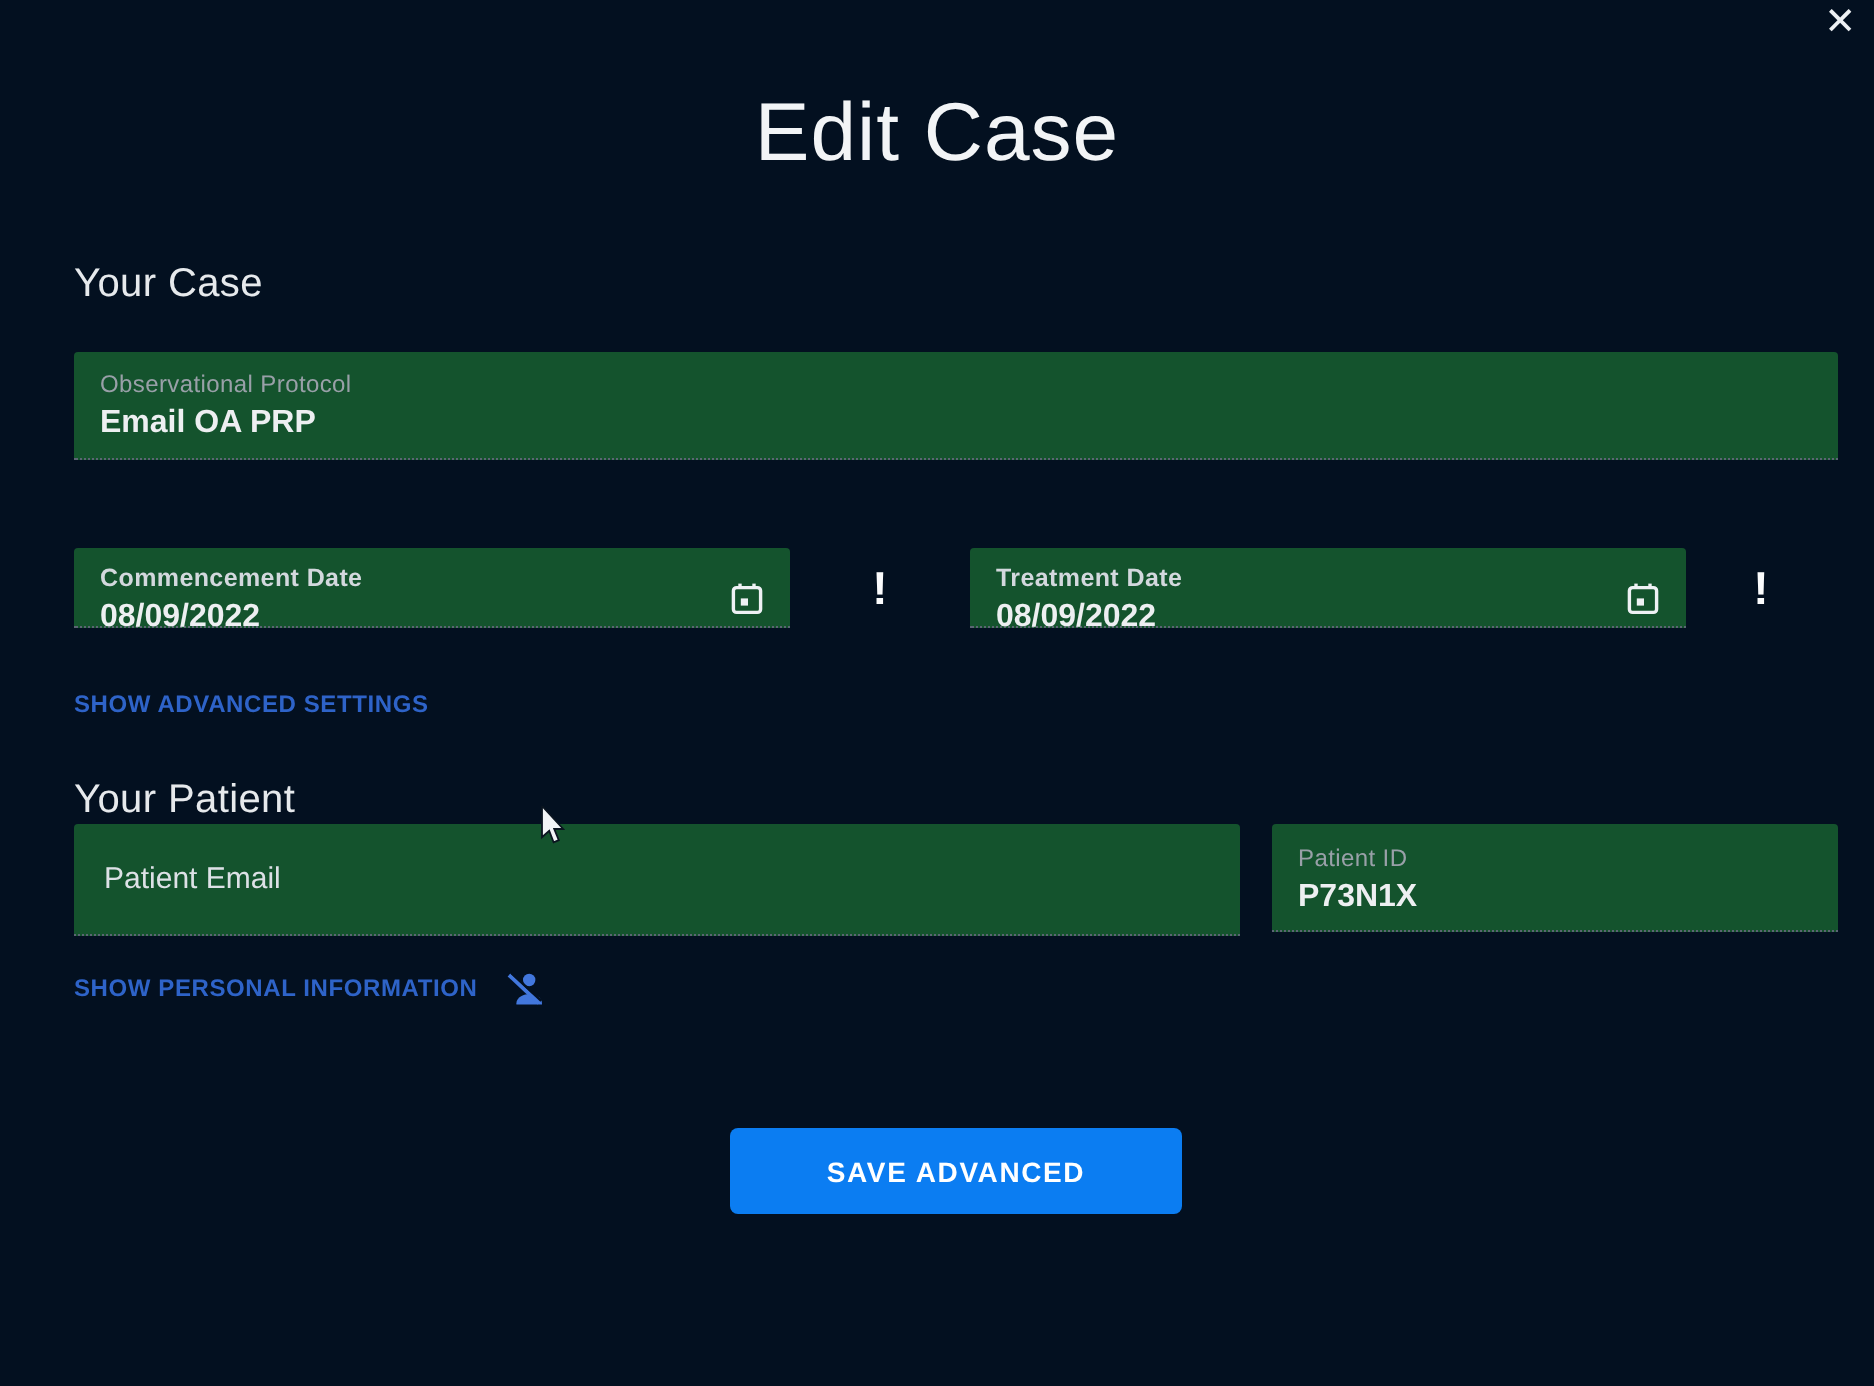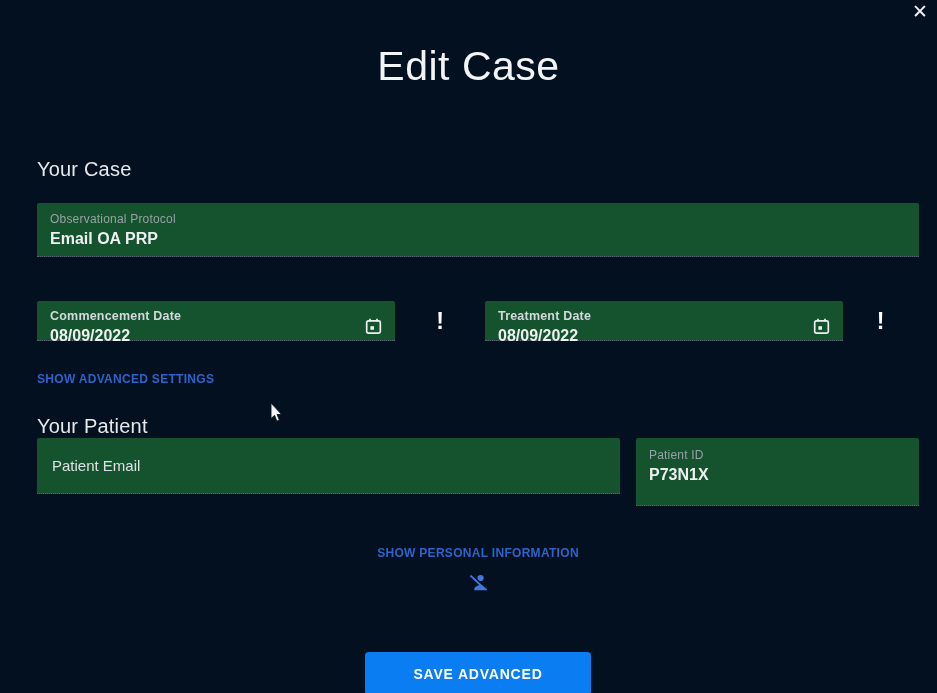--- a/index.html
+++ b/index.html
@@ -24,21 +24,21 @@
     letter-spacing:0.5px;
     margin-top:13px;
   }
   .content{padding:0 18px 0 37px;}
   .section-heading{
     font-size:20px;
     font-weight:400;
     color:#e6e9ec;
     letter-spacing:0.2px;
   }
-  .heading-case{margin-top:68px;}
+  .heading-case{margin-top:41px;}
   .heading-patient{margin-top:28px;}
   .field{
     background:#14532d;
     border-bottom:1px dotted #5b6573;
     border-radius:2px 2px 0 0;
     box-sizing:border-box;
   }
   .protocol-field{
     height:54px;margin-top:22px;
     padding:9px 14px 0 13px;
@@ -60,35 +60,35 @@
   .warn-spacer{
     width:90px;display:flex;align-items:center;justify-content:center;
     color:#fbfcfd;font-size:23px;font-weight:700;
   }
   .warn-end{width:75px;}
   .link{
     font-size:12px;font-weight:700;color:#2e63c8;
     letter-spacing:0.3px;cursor:default;display:inline-block;
   }
   .advanced-link{margin-top:31px;}
-  .personal-row{margin-top:40px;display:flex;align-items:center;gap:13px;flex-direction:column;}
+  .personal-row{margin-top:17px;display:flex;align-items:center;gap:13px;}
   .patient-row{display:flex;gap:16px;}
   .email-field{
     width:583px;height:56px;flex:none;
     display:flex;align-items:center;padding:0 13px;
   }
   .email-field input{
     background:transparent;border:none;outline:none;
     width:100%;
     font-family:"Liberation Sans","DejaVu Sans",sans-serif;
     font-size:15px;font-weight:500;color:#e7eaee;
   }
   .email-field input::placeholder{color:#dde1e6;opacity:1;}
   .id-field{
-    flex:1;height:68px;
+    flex:1;height:54px;
     padding:10px 13px 0 13px;
   }
   .save-btn{
     display:block;
     margin:61px auto 0 auto;
     width:226px;height:43px;
     background:#0b7df2;
     border:none;border-radius:4px;
     color:#ffffff;
     font-family:"Liberation Sans","DejaVu Sans",sans-serif;

